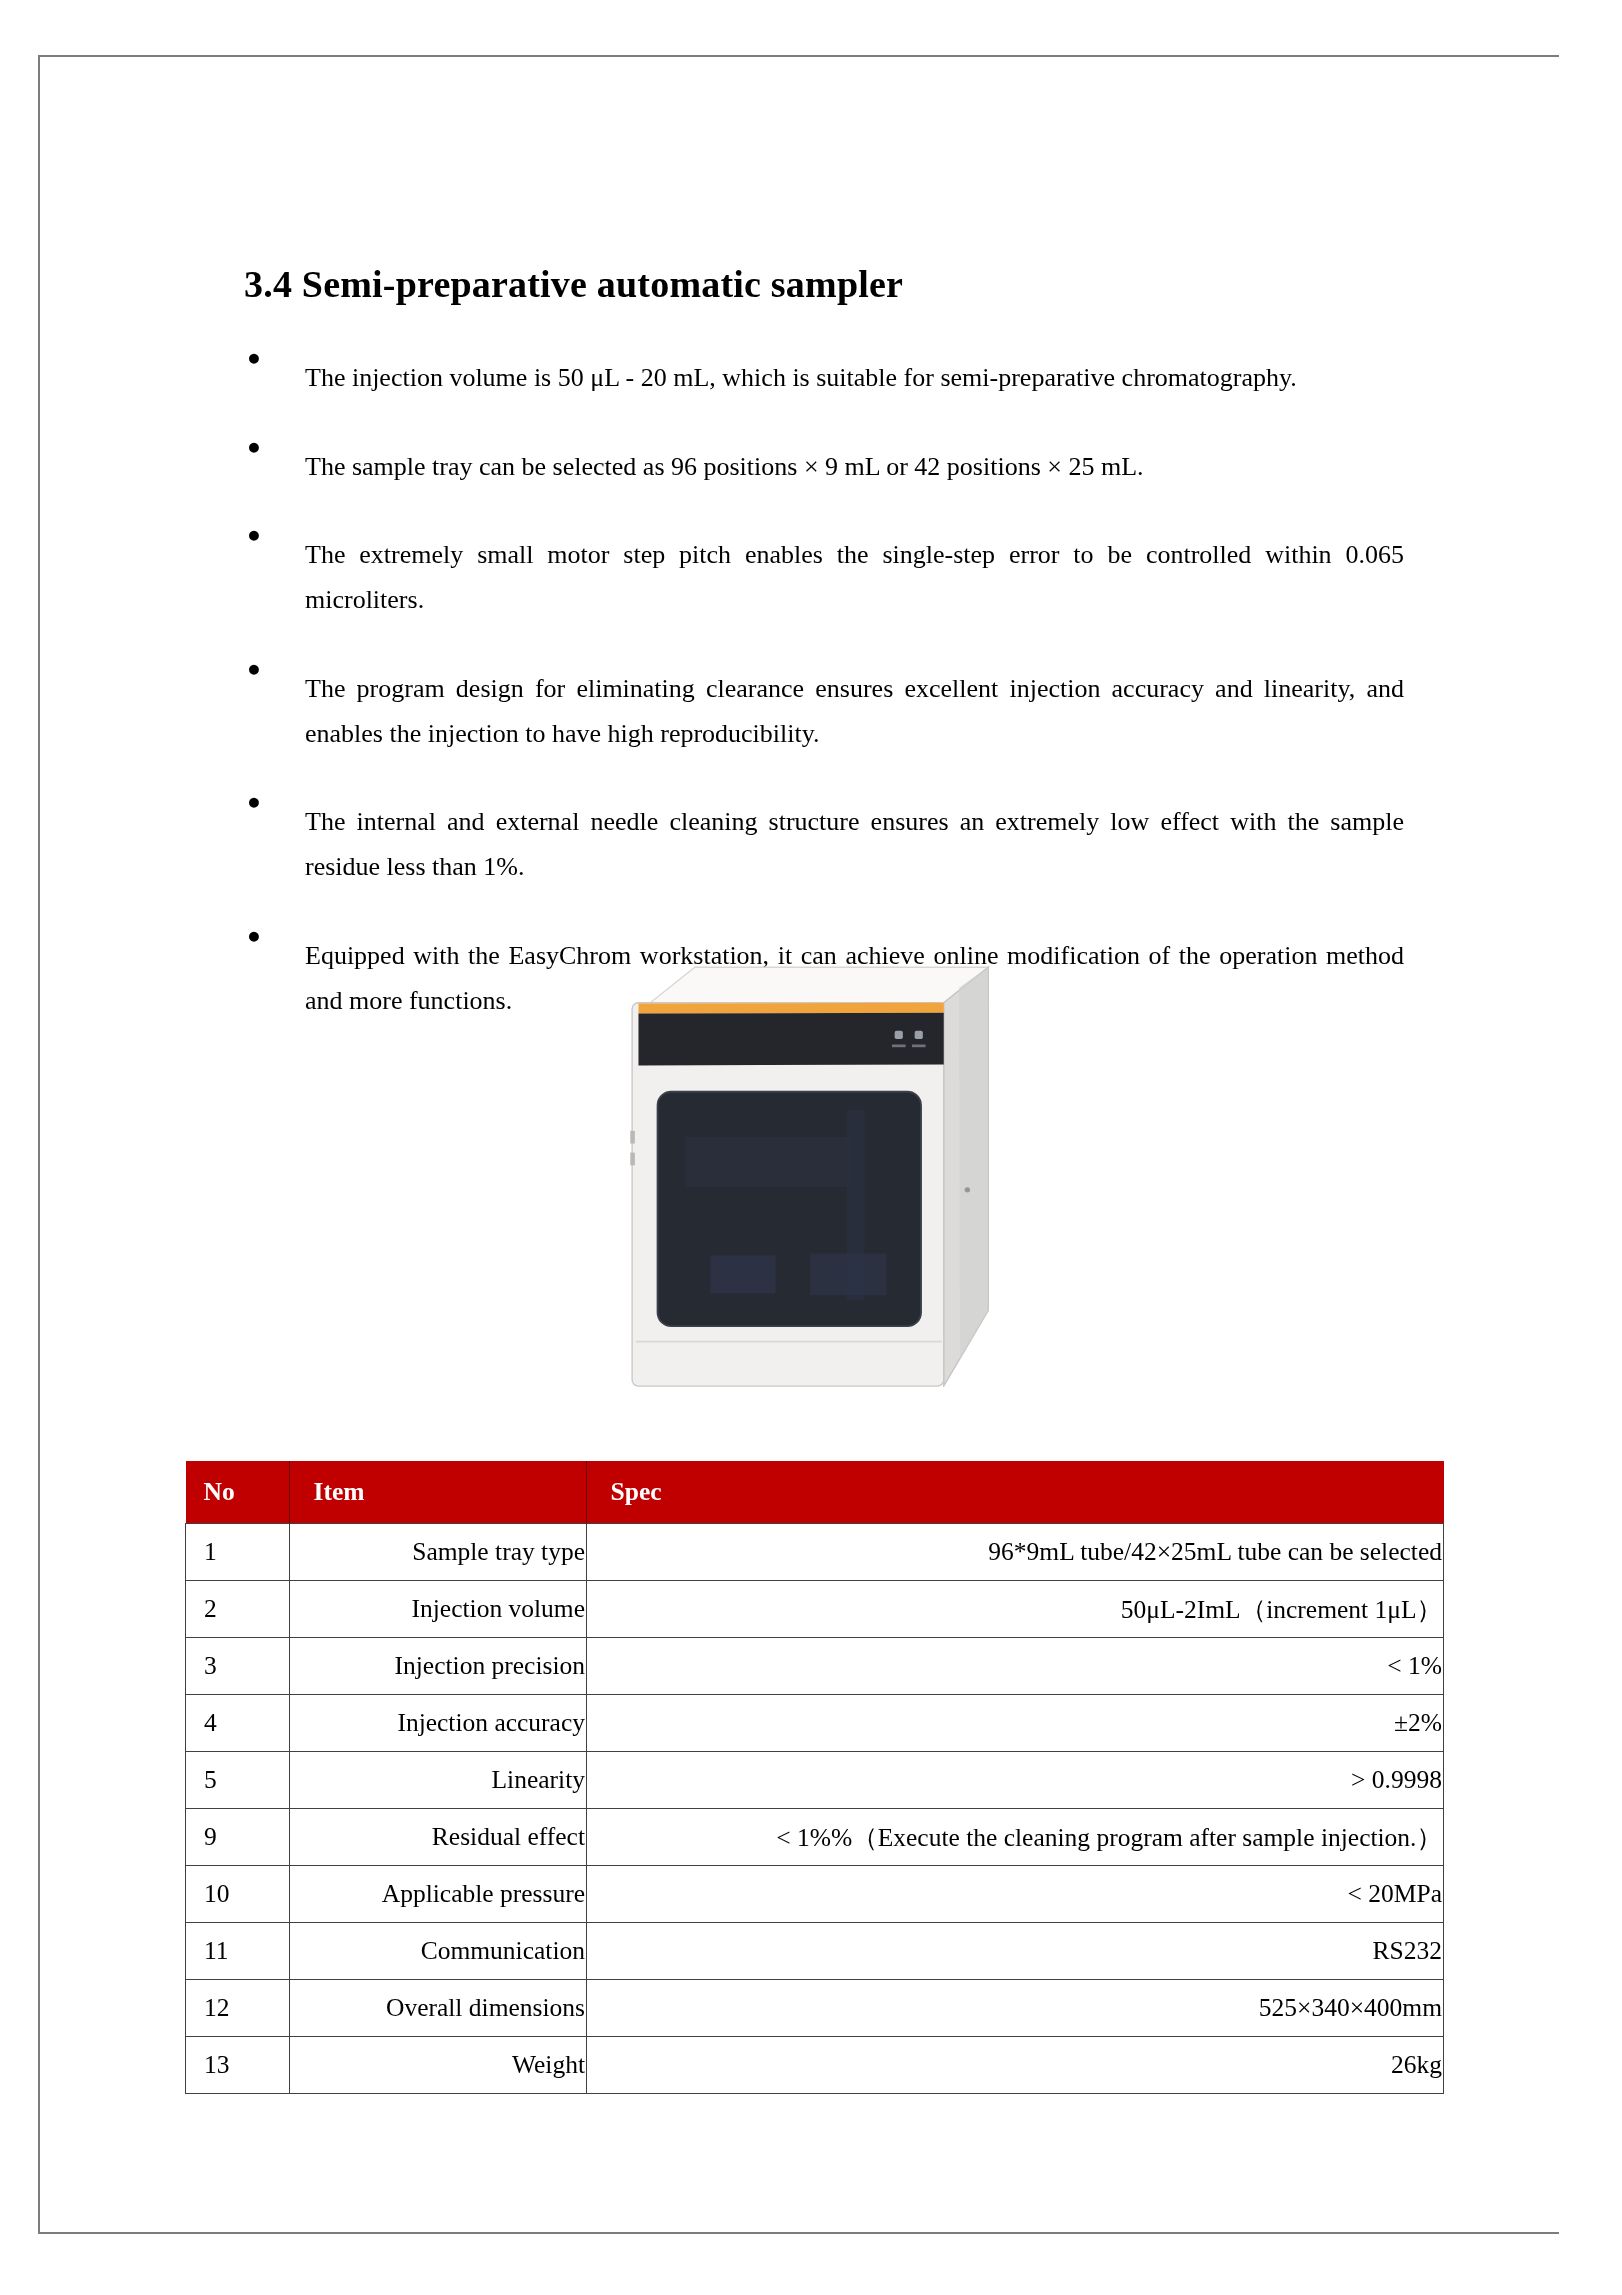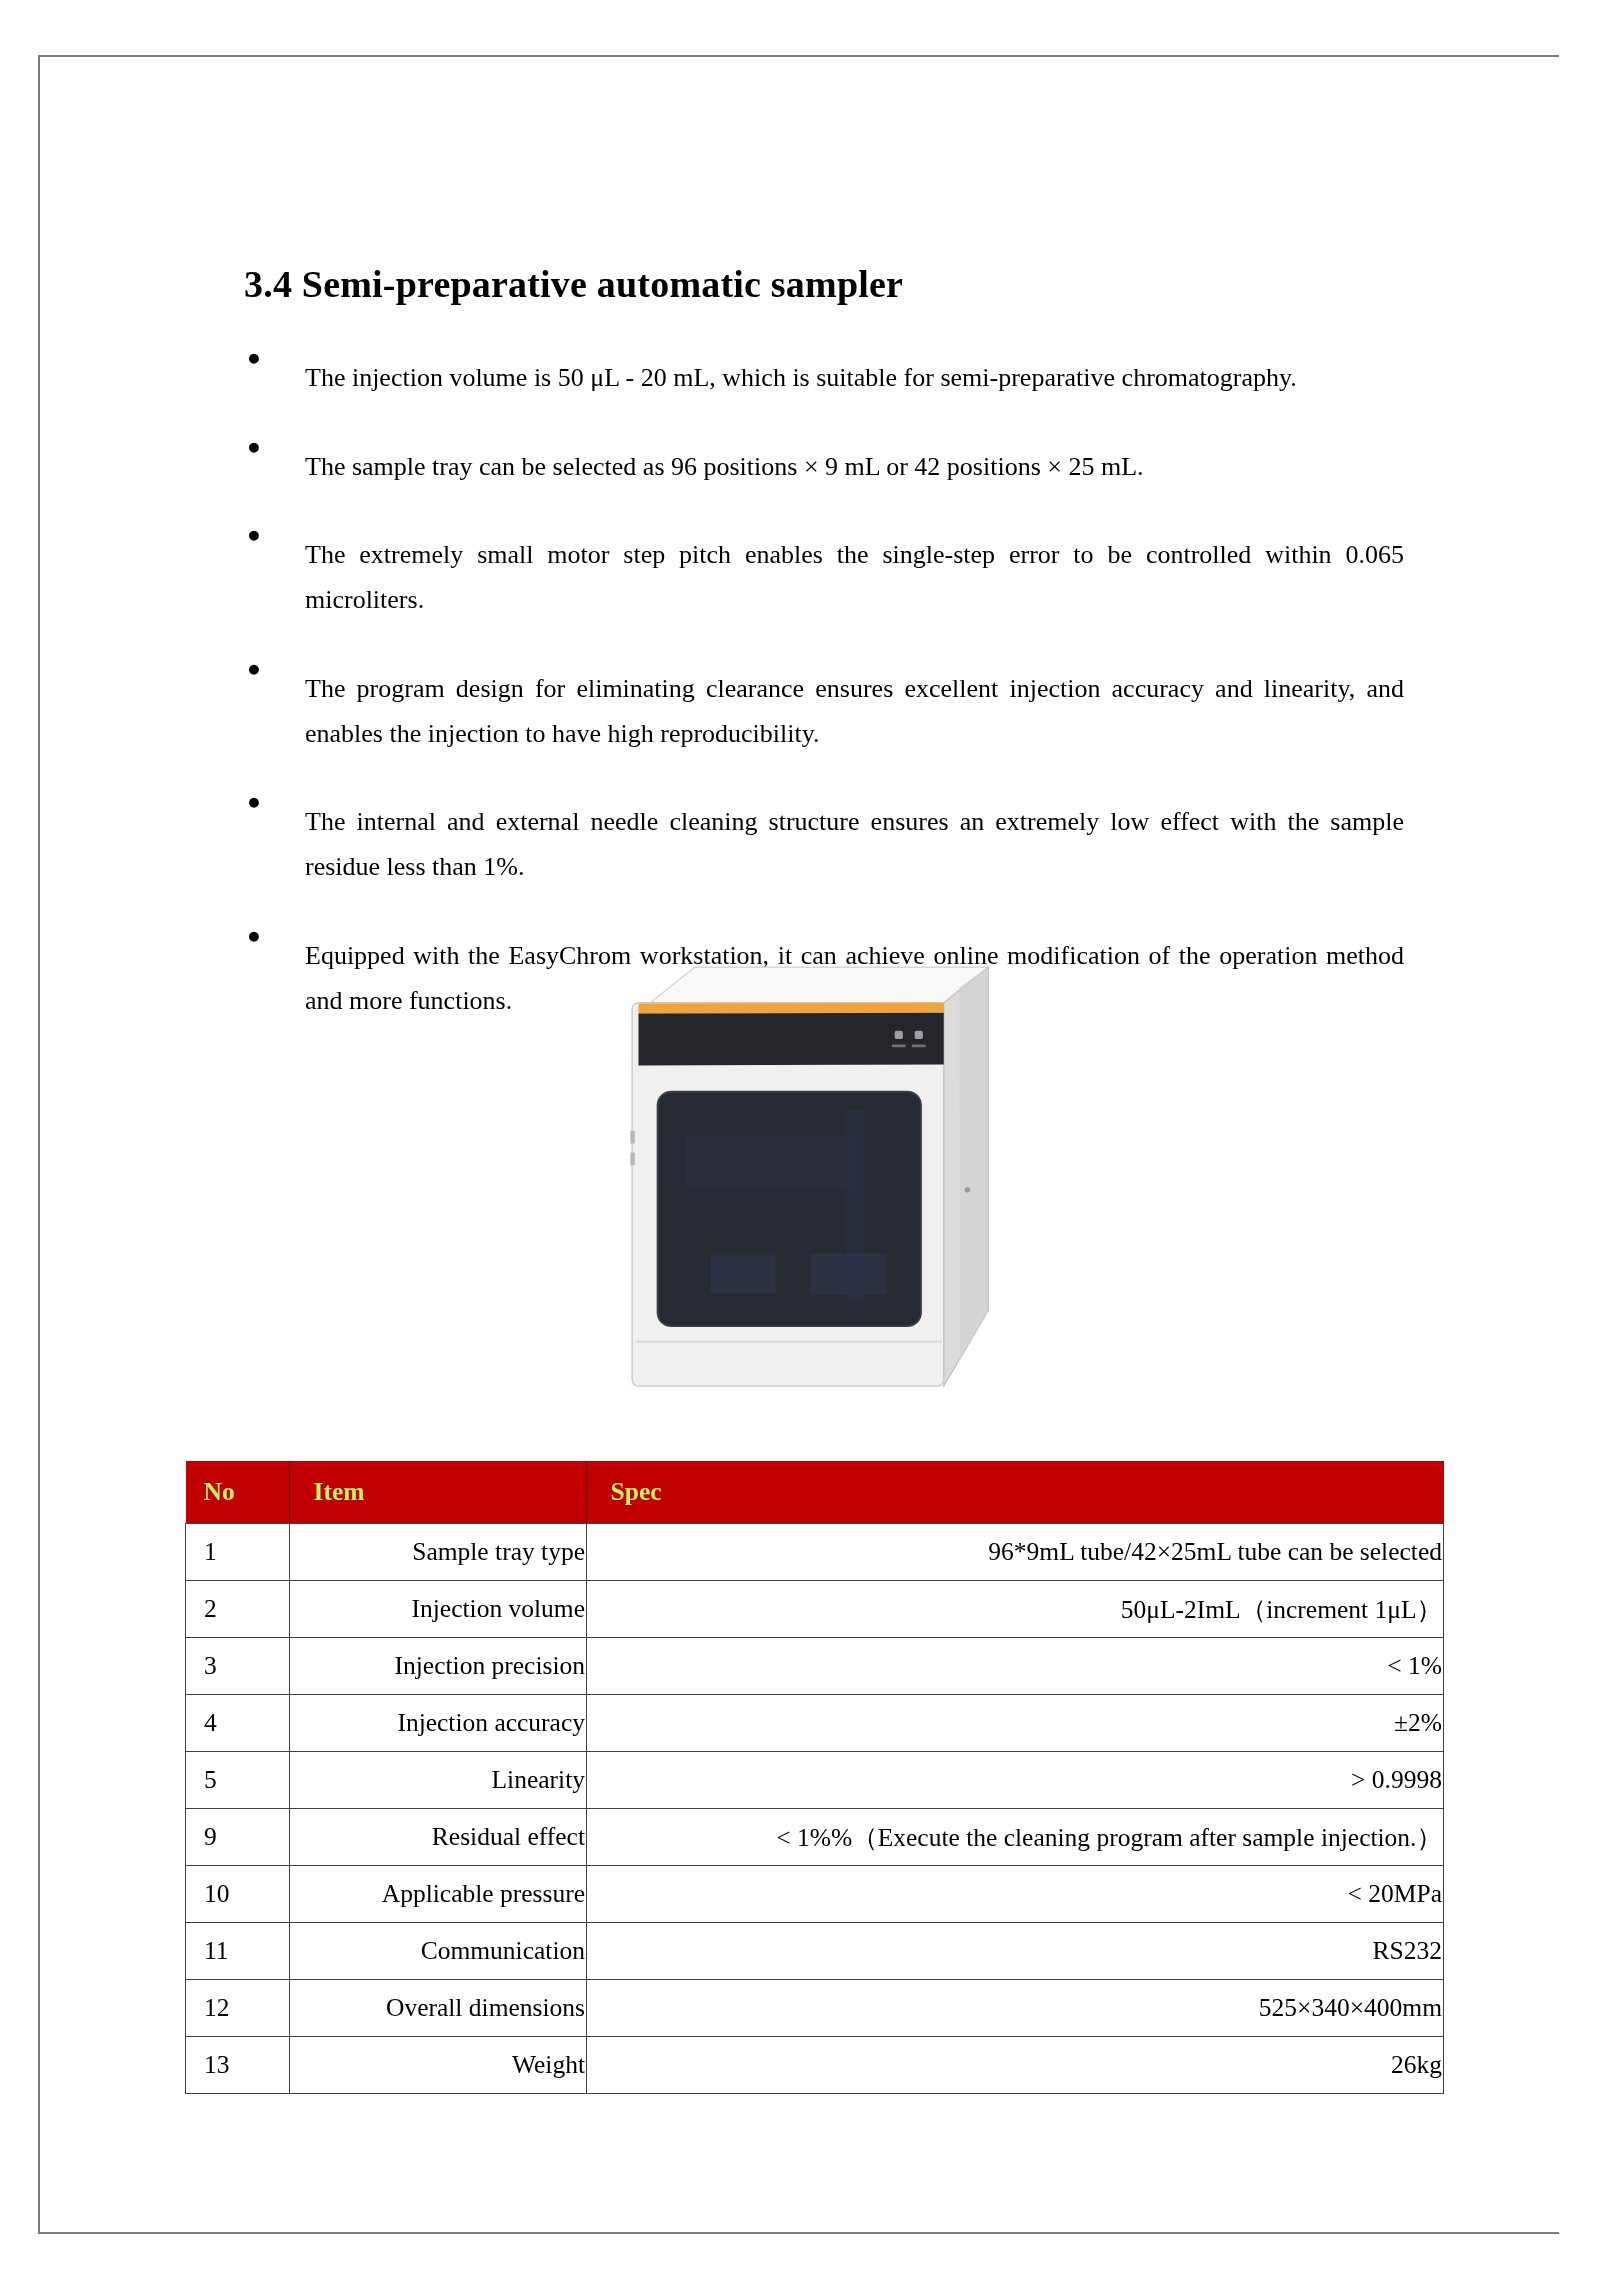--- a/index.html
+++ b/index.html
@@ -59,21 +59,21 @@
   .spec-table{
     position:absolute;
     left:185px;top:1461px;
     width:1258px;
     border-collapse:collapse;
     table-layout:fixed;
     font-size:25.5px;
   }
   .spec-table th{
     height:60px;
-    color:#bef264;
+    color:#ffffff;
     font-weight:bold;
     text-align:left;
     vertical-align:middle;
     border-bottom:1.8px solid #404040;
     border-right:1.8px solid rgba(0,0,0,0.45);
   }
   .spec-table th:last-child{border-right:none;margin-top:43px;}
   .spec-table td{
     height:54px;
     vertical-align:middle;

